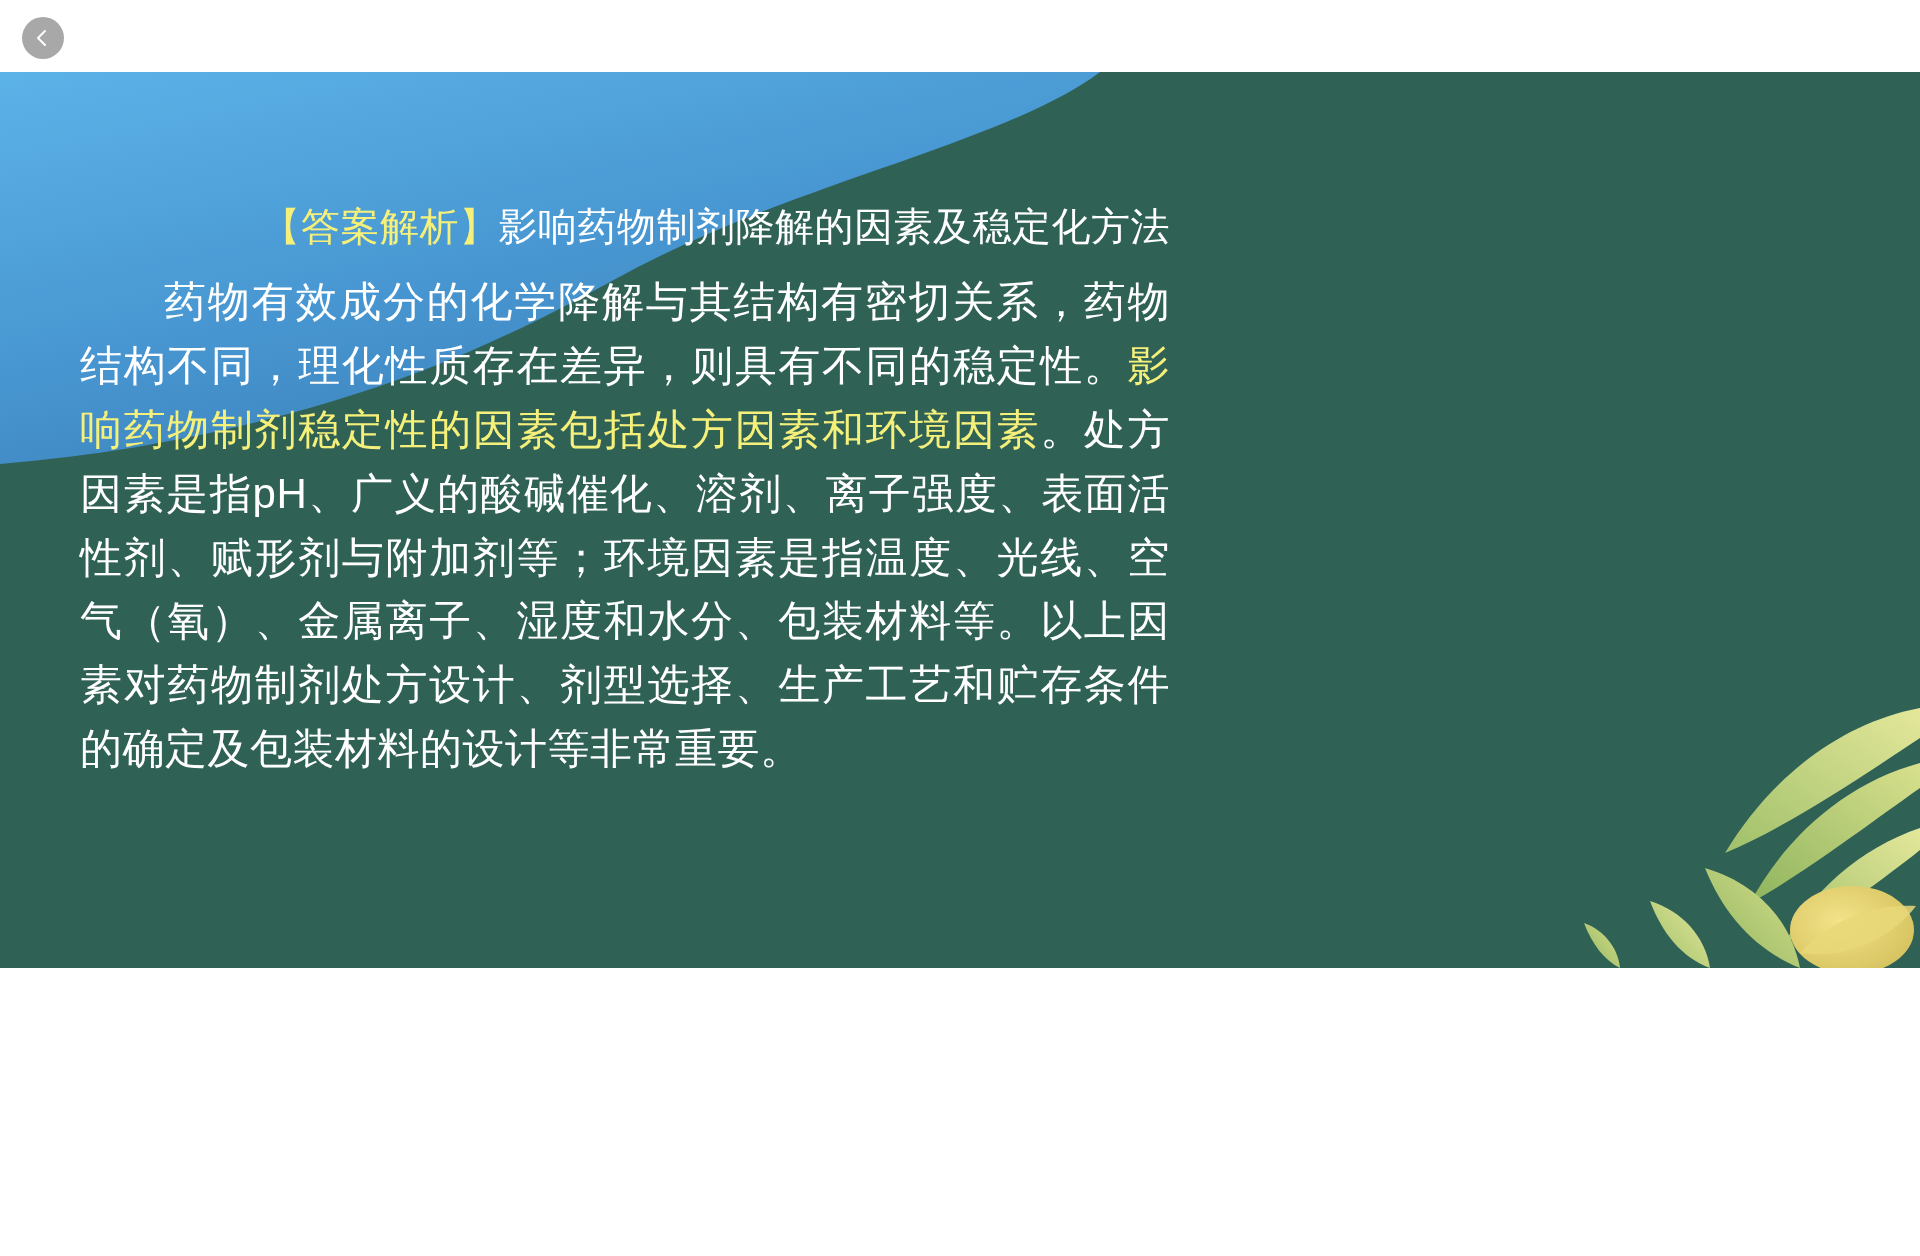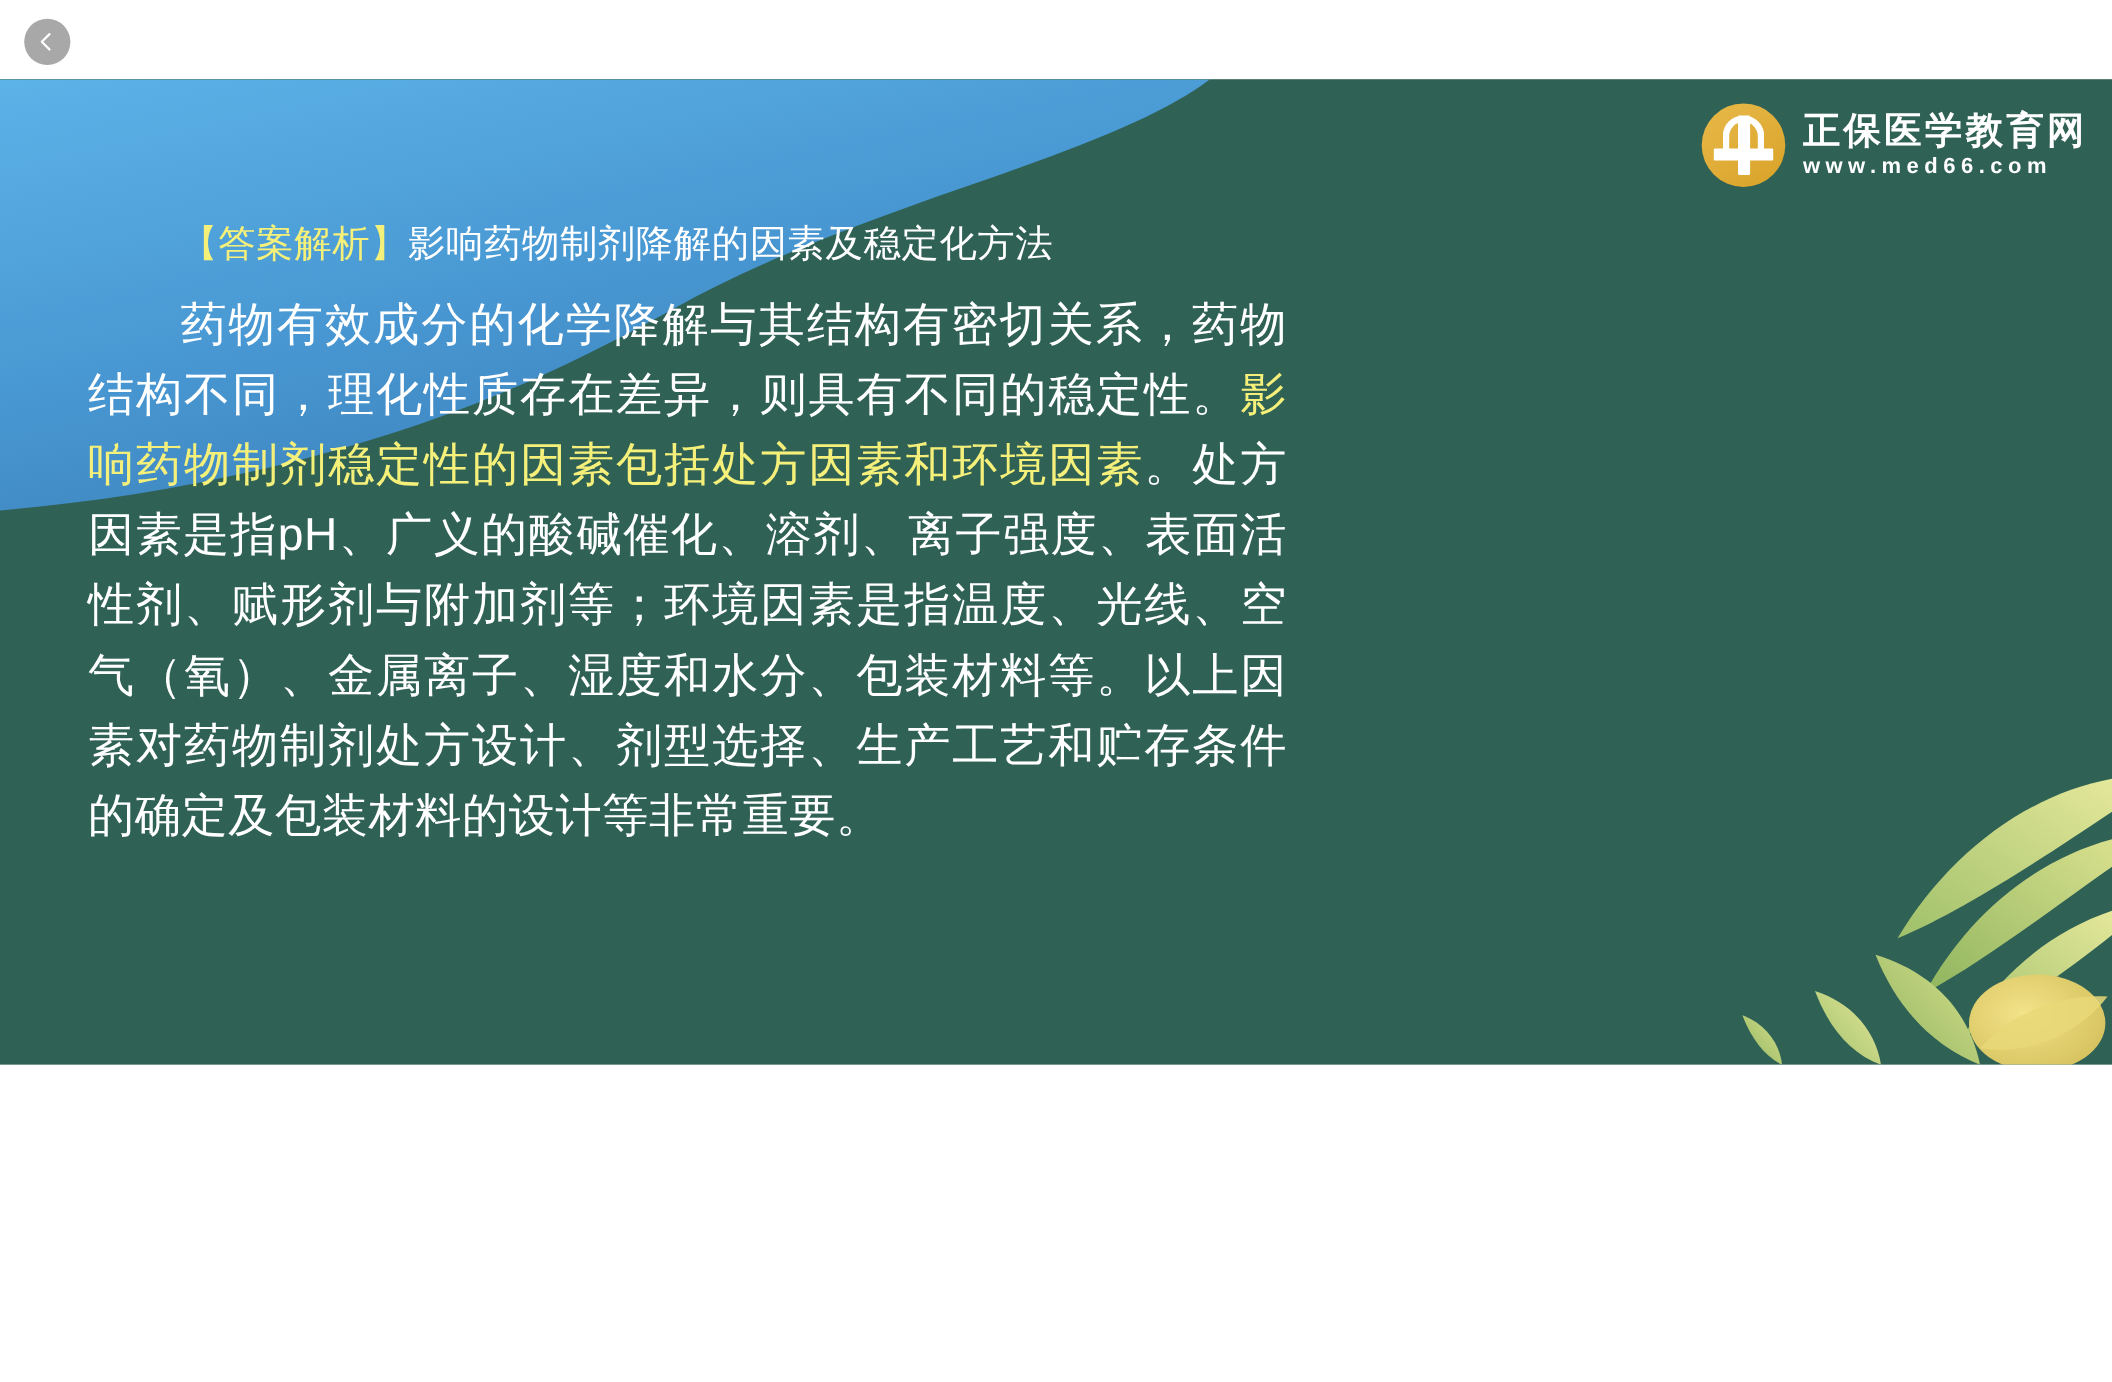--- a/index.html
+++ b/index.html
@@ -76,24 +76,25 @@
   #logo-url{
     font-size:20px; font-weight:bold; color:#ffffff;
     letter-spacing:5px; line-height:1.05; white-space:nowrap;
   }
 
   
   #content{
     position:absolute; left:80px; top:125px; width:1090px;
   }
   #heading{
-    font-size:34px; line-height:1.52; color:#ffffff;
+    font-size:39px; line-height:1.52; color:#ffffff;
     font-weight:500; letter-spacing:0.5px;
     text-indent:84px;
     white-space:nowrap;
+    text-align:right;
   }
   .hl-yellow{ color:#f5f07a; }
   #paragraph{
     font-size:42px; line-height:1.52; color:#ffffff;
     font-weight:500; letter-spacing:0.5px;
     text-indent:84px; text-align:justify;
     margin-top:14px;
   }
   .mark{
     color:#f5f07a;
@@ -121,31 +122,20 @@
         <stop offset="55%" stop-color="#4897d2"></stop>
         <stop offset="100%" stop-color="#3b7fb8"></stop>
       </linearGradient>
     </defs>
     <path d="M0,0 L1100,0 C1060,30 1000,55 900,90
              C790,128 700,160 610,210
              C510,265 430,300 330,330
              C230,360 120,382 0,392 Z" fill="url(#wg)"></path>
   </svg>
 
-  <div id="logo">
-    <div id="logo-mark">
-      <div class="arc"></div>
-      <div class="bar-v"></div>
-      <div class="bar-h"></div>
-    </div>
-    <div id="logo-text">
-      <div id="logo-name">正保医学教育网</div>
-      <div id="logo-url">www.med66.com</div>
-    </div>
-  </div>
 
   <div id="content">
     <div id="heading">
       <span class="hl-yellow">【答案解析】</span><span>影响药物制剂降解的因素及稳定化方法</span>
     </div>
     <div id="paragraph">
       <span>药物有效成分的化学降解与其结构有密切关系，药物结构不同，理化性质存在差异，则具有不同的稳定性。</span><span class="mark">影响药物制剂稳定性的因素包括处方因素和环境因素</span><span>。处方因素是指pH、广义的酸碱催化、溶剂、离子强度、表面活性剂、赋形剂与附加剂等；环境因素是指温度、光线、空气（氧）、金属离子、湿度和水分、包装材料等。以上因素对药物制剂处方设计、剂型选择、生产工艺和贮存条件的确定及包装材料的设计等非常重要。</span>
     </div>
   </div>
 

